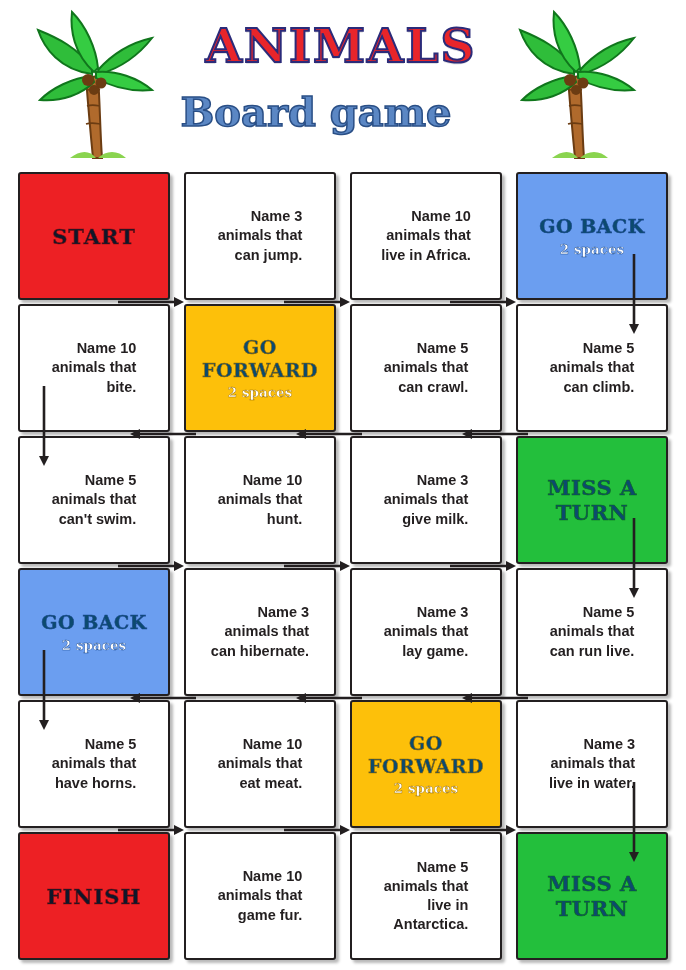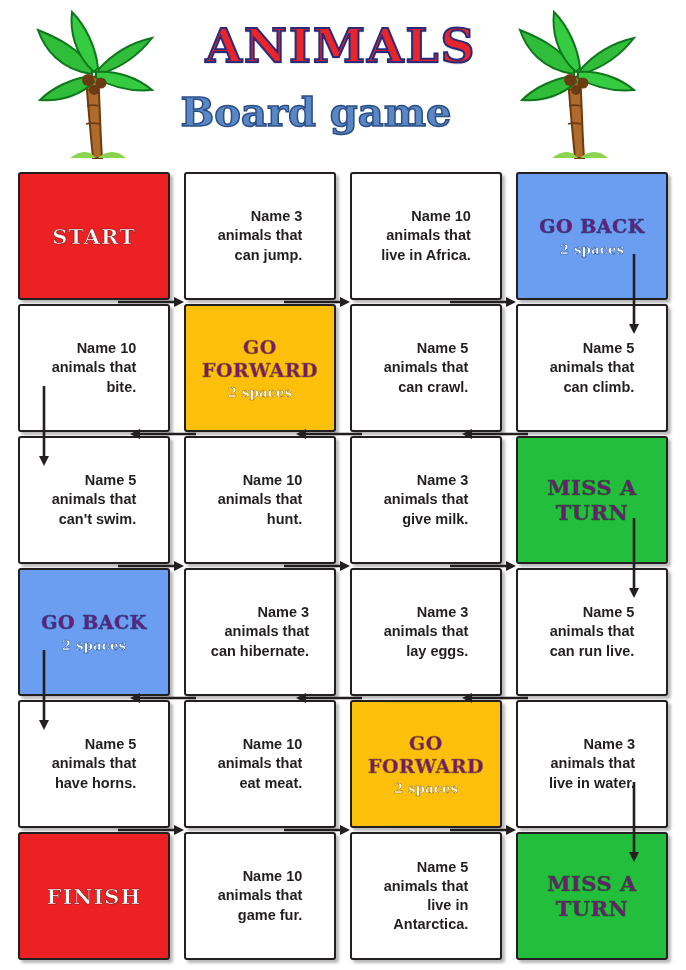--- a/index.html
+++ b/index.html
@@ -101,38 +101,38 @@
   .cell .task .ln { display: block; text-align: right; }
 
   
   .cell.start, .cell.finish {
     background: #ed2024;
   }
   .cell.start .big, .cell.finish .big {
     font-family: "DejaVu Serif", serif;
     font-size: 21px;
     font-weight: bold;
-    color: #ffffff;
+    color: #0f172a;
     -webkit-text-stroke: 0.6px #7a0d10;
     letter-spacing: 1px;
   }
   .cell.goback {
     background: #6b9ef0;
   }
   .cell.goforward {
     background: #fdc00a;
   }
   .cell.miss {
     background: #23bf3c;
   }
   .cell .head-white {
     font-family: "DejaVu Serif", serif;
     font-size: 19px;
     font-weight: bold;
-    color: #701a75;
+    color: #0c4a6e;
     -webkit-text-stroke: 0.6px #1b4a8e;
     letter-spacing: 0.5px;
     line-height: 1.2;
   }
   .cell.goforward .head-white {
     -webkit-text-stroke: 0.6px #9a6c00;
   }
   .cell.miss .head-white {
     -webkit-text-stroke: 0.6px #0d6b1c;
     font-size: 21px;
@@ -284,21 +284,21 @@
         <div class="task">
           <span class="ln">Name 3</span>
           <span class="ln">animals that</span>
           <span class="ln">can hibernate.</span>
         </div>
       </div>
       <div class="cell task">
         <div class="task">
           <span class="ln">Name 3</span>
           <span class="ln">animals that</span>
-          <span class="ln">lay eggs.</span>
+          <span class="ln">lay game.</span>
         </div>
       </div>
       <div class="cell task">
         <div class="task">
           <span class="ln">Name 5</span>
           <span class="ln">animals that</span>
           <span class="ln">can run live.</span>
         </div>
       </div>
       <div class="cell task">

